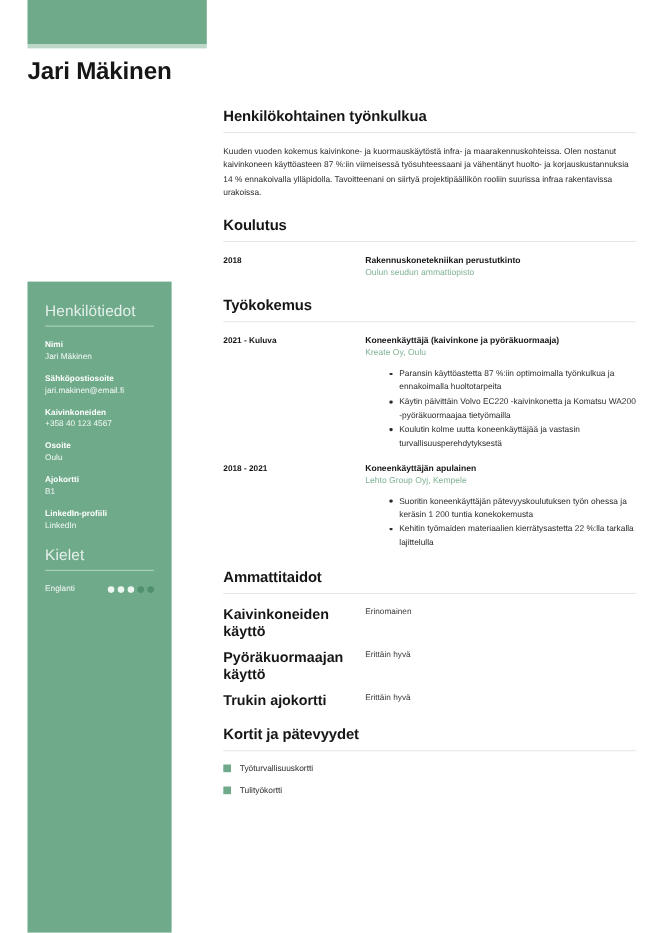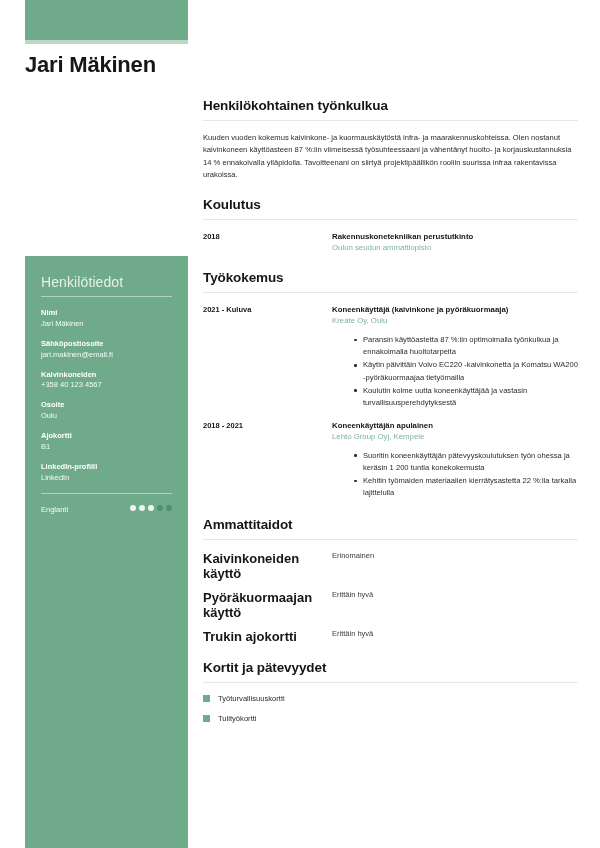--- a/index.html
+++ b/index.html
@@ -41,21 +41,21 @@
     font-weight: bold;
     color: #161616;
     letter-spacing: -0.2px;
   }
 
   
   .sidebar {
     position: absolute;
     left: 25px;
     top: 256px;
-    width: 163px;
+    width: 131px;
     bottom: 0;
     background: #6fab8a;
     padding: 18px 16px 0 16px;
     color: #ffffff;
   }
   .sidebar-heading {
     font-size: 14px;
     font-weight: normal;
     color: rgba(255,255,255,0.82);
     padding-bottom: 6px;
@@ -77,21 +77,21 @@
     font-size: 7.5px;
     font-weight: normal;
     color: rgba(255,255,255,0.93);
     line-height: 1.45;
     word-break: break-word;
   }
   .sidebar-heading.second { margin-top: 12px; }
 
   .lang-row {
     display: flex;
-    align-items: flex-start;
+    align-items: flex-end;
     justify-content: space-between;
     margin-top: 3px;
   }
   .lang-name {
     font-size: 7.5px;
     color: rgba(255,255,255,0.93);
   }
   .lang-dots { display: flex; gap: 3px; }
   .dot { width: 6px; height: 6px; border-radius: 50%; }
   .dot.on  { background: rgba(255,255,255,0.88); }
@@ -242,20 +242,21 @@
       <div class="sb-field">
         <div class="sb-label">Ajokortti</div>
         <div class="sb-value">B1</div>
       </div>
       <div class="sb-field">
         <div class="sb-label">LinkedIn-profiili</div>
         <div class="sb-value">LinkedIn</div>
       </div>
     </div>
 
+  <div class="sidebar-heading second">Kielet</div>
   <div class="sidebar-rule"></div>
 
   <div id="sb-langs">
       <div class="lang-row">
         <div class="lang-name">Englanti</div>
         <div class="lang-dots">
           <span class="dot on"></span>
           <span class="dot on"></span>
           <span class="dot on"></span>
           <span class="dot off"></span>

